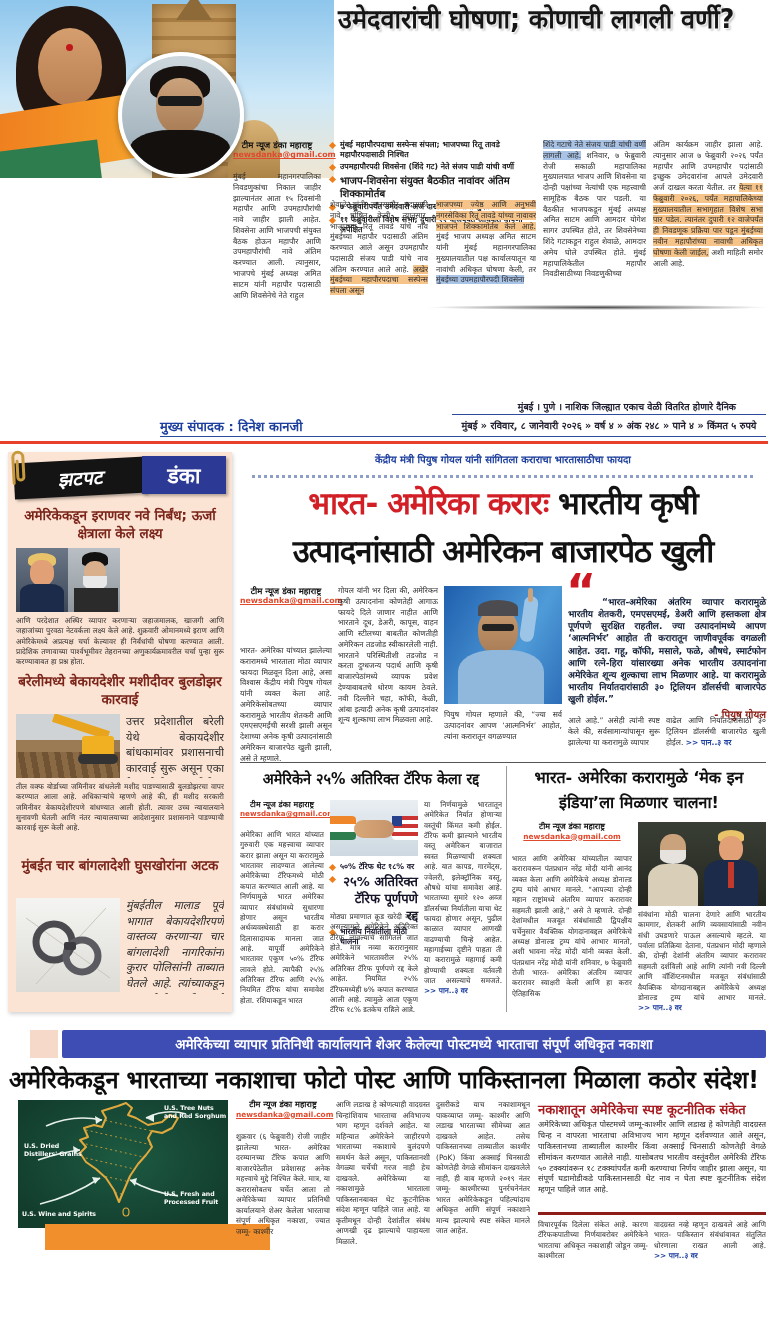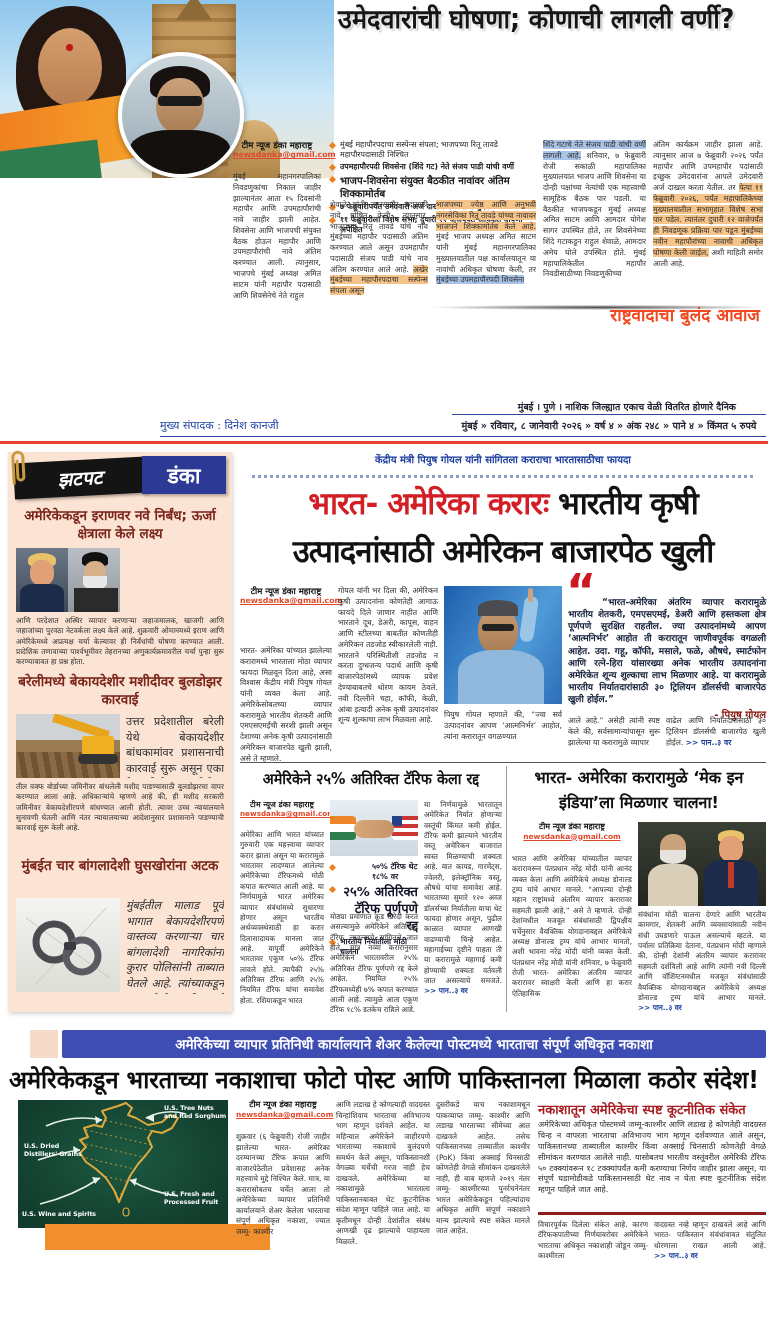--- a/index.html
+++ b/index.html
@@ -51,21 +51,21 @@
 
   <div class="abs" style="left:233px;top:140px;width:88px;">
     <div class="byline">टीम न्यूज डंका महाराष्ट्र</div>
     <span class="email">newsdanka@gmail.com</span>
   </div>
   <div class="body-col" style="left:233px;top:172px;width:88px;height:132px;">मुंबई महानगरपालिका निवडणुकांचा निकाल जाहीर झाल्यानंतर आता १५ दिवसांनी महापौर आणि उपमहापौरांची नावे जाहीर झाली आहेत. शिवसेना आणि भाजपची संयुक्त बैठक होऊन महापौर आणि उपमहापौरांची नावे अंतिम करण्यात आली. त्यानुसार, भाजपचे मुंबई अध्यक्ष अमित साटम यांनी महापौर पदासाठी आणि शिवसेनेचे नेते राहुल</div>
 
   <div class="abs" style="left:330px;top:140px;width:206px;">
     <div class="bullet-row">
         <span class="diamond"></span>
-        <span style="font-size:7.8px;font-weight:400;color:#1c1c1c;line-height:1.3;">मुंबई महापौरपदाचा सस्पेन्स संपला; भाजपच्या रितू तावडे महापौरपदासाठी निश्चित</span>
+        <span style="font-size:7.8px;font-weight:700;color:#1c1c1c;line-height:1.3;">मुंबई महापौरपदाचा सस्पेन्स संपला; भाजपच्या रितू तावडे महापौरपदासाठी निश्चित</span>
       </div>
     <div class="bullet-row">
         <span class="diamond"></span>
         <span style="font-size:7.8px;font-weight:700;color:#1c1c1c;line-height:1.3;">उपमहापौरपदी शिवसेना (शिंदे गट) नेते संजय पाडी यांची वर्णी</span>
       </div>
     <div class="bullet-row">
         <span class="diamond"></span>
         <span style="font-size:10px;font-weight:700;color:#1c1c1c;line-height:1.3;">भाजप-शिवसेना संयुक्त बैठकीत नावांवर अंतिम शिक्कामोर्तब</span>
       </div>
     <div class="bullet-row">
@@ -85,24 +85,23 @@
     <span class="hl-o">भाजपच्या ज्येष्ठ आणि अनुभवी नगरसेविका रितू तावडे यांच्या नावावर भाजपने शिक्कामोर्तब केले आहे.</span><span> मुंबई भाजप अध्यक्ष अमित साटम यांनी मुंबई महानगरपालिका मुख्यालयातील पक्ष कार्यालयातून या नावांची अधिकृत घोषणा केली, तर </span><span class="hl-b">मुंबईच्या उपमहापौरपदी शिवसेना</span>
   </div>
   <div class="body-col" style="left:543px;top:140px;width:103px;height:164px;">
     <span class="hl-b">शिंदे गटाचे नेते संजय पाडी यांची वर्णी लागली आहे.</span><span> शनिवार, ७ फेब्रुवारी रोजी सकाळी महापालिका मुख्यालयात भाजप आणि शिवसेना या दोन्ही पक्षांच्या नेत्यांची एक महत्त्वाची सामूहिक बैठक पार पडली. या बैठकीत भाजपकडून मुंबई अध्यक्ष अमित साटम आणि आमदार योगेश सागर उपस्थित होते, तर शिवसेनेच्या शिंदे गटाकडून राहुल शेवाळे, आमदार अमेय घोले उपस्थित होते. मुंबई महापालिकेतील महापौर निवडीसाठीच्या निवडणुकीच्या</span>
   </div>
   <div class="body-col" style="left:653px;top:140px;width:110px;height:164px;">
     <span>अंतिम कार्यक्रम जाहीर झाला आहे. त्यानुसार आज ७ फेब्रुवारी २०२६ पर्यंत महापौर आणि उपमहापौर पदांसाठी इच्छुक उमेदवारांना आपले उमेदवारी अर्ज दाखल करता येतील. तर </span><span class="hl-o">येत्या ११ फेब्रुवारी २०२६, पर्यंत महापालिकेच्या मुख्यालयातील सभागृहात विशेष सभा पार पडेल. त्यानंतर दुपारी १२ वाजेपर्यंत ही निवडणूक प्रक्रिया पार पडून मुंबईच्या नवीन महापौरांच्या नावाची अधिकृत घोषणा केली जाईल,</span><span> अशी माहिती समोर आली आहे.</span>
   </div>
 
   <div class="abs" style="left:390px;top:284px;width:378px;height:26px;background:radial-gradient(ellipse closest-side at 55% 90%,rgba(45,45,45,.85),rgba(45,45,45,0));"></div>
-  <div class="abs" style="left:368px;top:303px;width:392px;text-align:right;font-size:17px;font-weight:800;color:#f0481f;">राष्ट्रवादाचा बुलंद आवाज</div>
   <div class="abs" style="left:420px;top:400px;width:316px;text-align:right;font-size:9.3px;font-weight:700;color:#1c1c2e;">मुंबई । पुणे । नाशिक जिल्ह्यात एकाच वेळी वितरित होणारे दैनिक</div>
   <div class="abs" style="left:452px;top:414px;width:314px;height:1px;background:#2c4a9e;"></div>
-  <div class="abs" style="left:160px;top:417px;font-size:11px;font-weight:400;color:#1d3f9e;">मुख्य संपादक : दिनेश कानजी</div>
+  <div class="abs" style="left:160px;top:417px;font-size:13px;font-weight:700;color:#1d3f9e;">मुख्य संपादक : दिनेश कानजी</div>
   <div class="abs" style="left:452px;top:419px;width:314px;text-align:center;font-size:9.6px;font-weight:700;color:#202030;">मुंबई » रविवार, ८ जानेवारी २०२६ » वर्ष ४ » अंक २४८ » पाने ४ » किंमत ५ रुपये</div>
   <div class="abs" style="left:160px;top:436px;width:606px;height:1px;background:#2c4a9e;"></div>
   <div class="abs" style="left:0;top:441px;width:768px;height:3px;background:#e8402a;"></div>
 
   <div class="abs" style="left:8px;top:452px;width:224px;height:560px;background:#fce4d4;box-shadow:1px 2px 4px rgba(0,0,0,.18);"></div>
   <div class="abs" style="left:14px;top:460px;width:132px;height:36px;background:#141414;transform:rotate(-3deg);box-shadow:2px 2px 3px rgba(0,0,0,.35);display:flex;align-items:center;justify-content:center;z-index:2;">
     <span style="position:absolute;left:-8px;top:-14px;">
       <svg width="26" height="40" viewBox="0 0 26 40">
           <path d="M8 34 L8 8 A5 5 0 0 1 18 8 L18 28 A3 3 0 0 1 12 28 L12 12" fill="none" stroke="#c89a3f" stroke-width="3" stroke-linecap="round"></path>
         </svg>
@@ -194,21 +193,21 @@
 
   <div class="abs" style="left:330px;top:800px;width:88px;height:56px;background:linear-gradient(#e9eef2,#cdd8e0);overflow:hidden;">
     <div class="abs" style="left:0;top:16px;width:26px;height:24px;background:linear-gradient(180deg,#f0862a 0 33%,#fff 33% 66%,#2e7d4f 66%);border-radius:0 4px 4px 0;"></div>
     <div class="abs" style="right:0;top:16px;width:26px;height:24px;background:repeating-linear-gradient(180deg,#c33 0 4px,#fff 4px 8px);border-radius:4px 0 0 4px;"></div>
     <div class="abs" style="right:16px;top:16px;width:10px;height:10px;background:#26408b;"></div>
     <div class="abs" style="left:24px;top:20px;width:40px;height:18px;background:linear-gradient(90deg,#d9a877,#c5936a);border-radius:9px;"></div>
   </div>
   <div class="abs" style="left:330px;top:862px;width:88px;">
     <div class="bullet-row">
         <span class="diamond"></span>
-        <span style="font-size:7.8px;font-weight:700;color:#15152a;line-height:1.3;margin-left:32px;">५०% टॅरिफ थेट १८% वर</span>
+        <span style="font-size:7.8px;font-weight:700;color:#15152a;line-height:1.3;">५०% टॅरिफ थेट १८% वर</span>
       </div>
     <div class="bullet-row">
         <span class="diamond"></span>
         <span style="font-size:13px;font-weight:700;color:#15152a;line-height:1.3;text-align:right;">२५% अतिरिक्त टॅरिफ पूर्णपणे रद्द</span>
       </div>
     <div class="bullet-row">
         <span class="diamond"></span>
         <span style="font-size:7.8px;font-weight:700;color:#15152a;line-height:1.3;">भारतीय निर्यातीला मोठी चालना</span>
       </div>
   </div>

